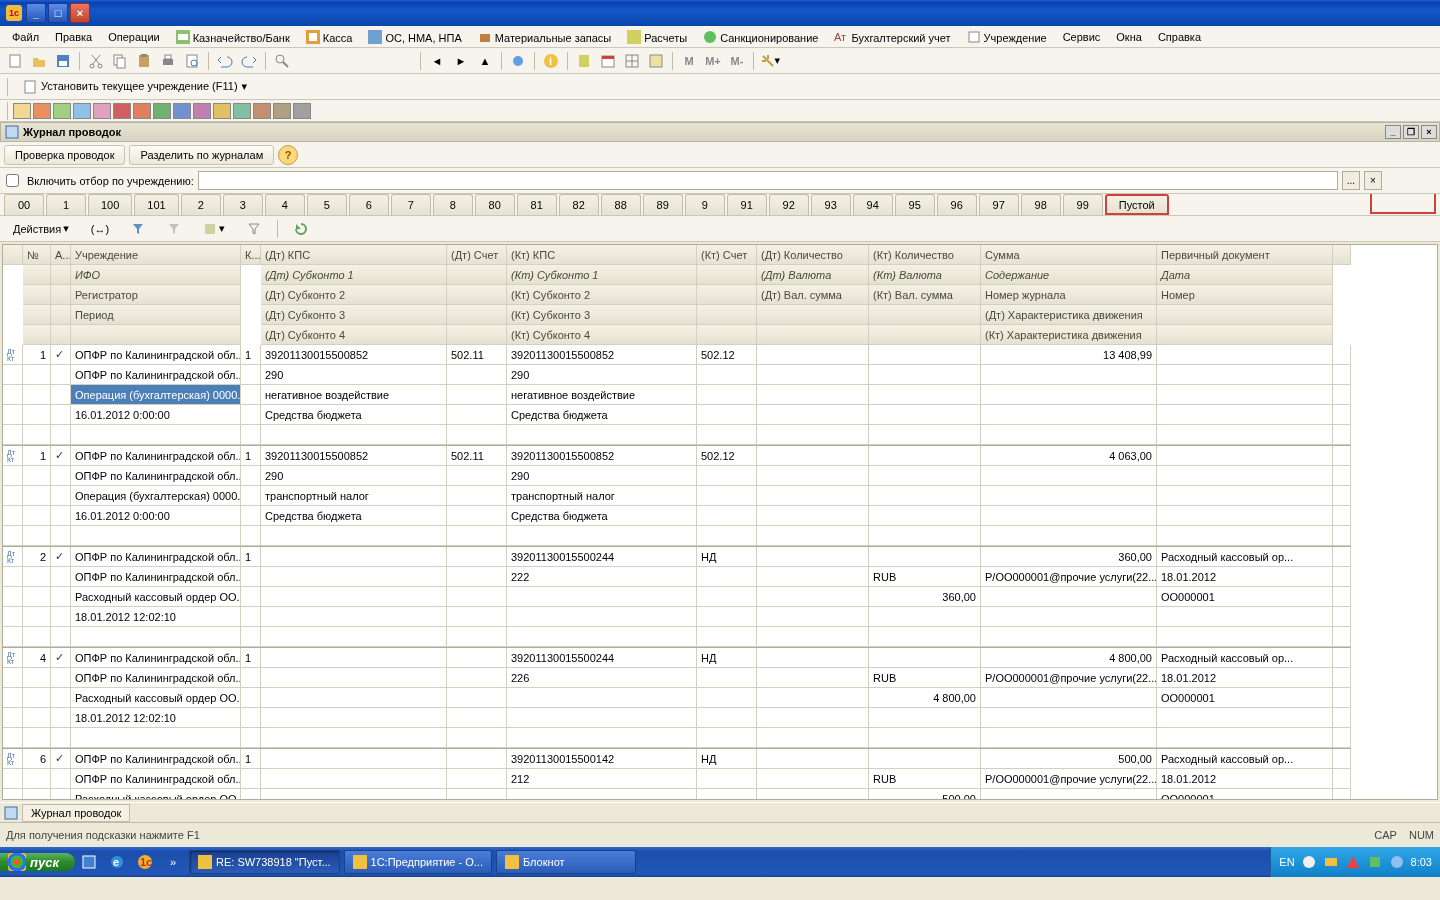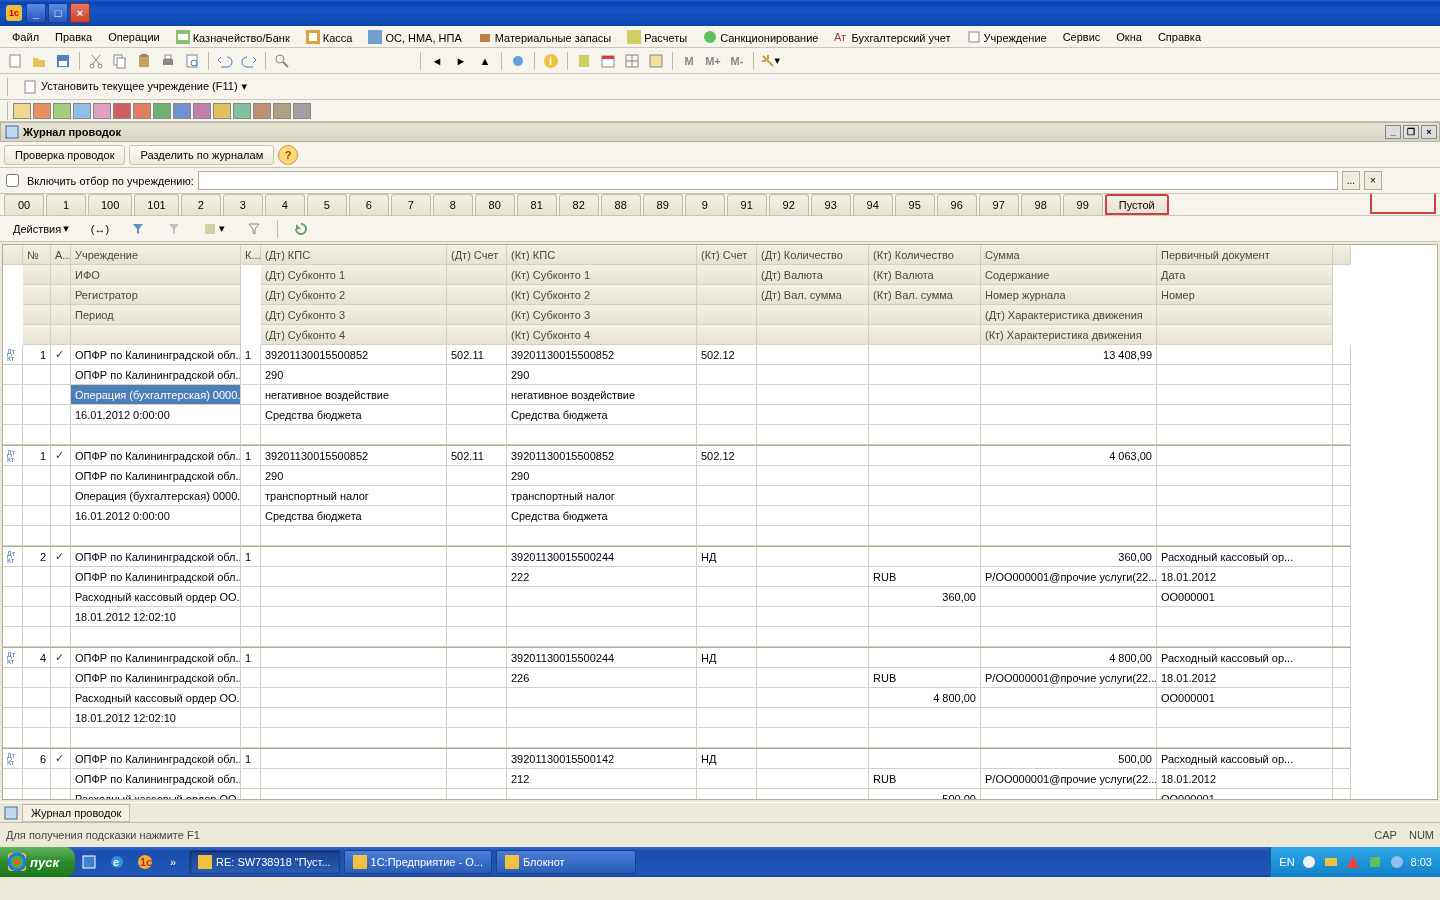--- a/index.html
+++ b/index.html
@@ -35,32 +35,32 @@
 .tabstrip { height:22px; background:#f6f4ec; border-bottom:1px solid #cbc7b8; display:flex; align-items:stretch; padding:0 4px; gap:2px; overflow:hidden; position:relative; }
 .tab { min-width:40px; padding:3px 12px; background:linear-gradient(to bottom,#f4f0e4,#e6e2d2); border:1px solid #c0bca8; border-bottom:none; border-radius:3px 3px 0 0; cursor:pointer; display:flex; align-items:center; justify-content:center; font-size:11px; }
 .tab.last { border:2px solid #d04040; border-bottom:2px solid #d04040; }
 .highlight-box { position:absolute; right:4px; top:-14px; width:66px; height:34px; border:2px solid #d04040; pointer-events:none; z-index:5; }
 .actionbar { height:26px; background:#f6f4ec; border-bottom:1px solid #cbc7b8; display:flex; align-items:center; padding:0 4px; gap:4px; }
 .actbtn { padding:3px 8px; cursor:pointer; display:flex; align-items:center; gap:2px; border:1px solid transparent; }
 .grid-wrap { background:#fff; border:1px solid #b0ac9c; margin:2px; height:556px; overflow:auto; position:relative; }
 .grid { display:grid; grid-template-columns:20px 28px 20px 170px 20px 186px 60px 190px 60px 112px 112px 176px 176px 18px; width:100%; }
 .gh, .gc { border-right:1px solid #d4d0c0; border-bottom:1px solid #d4d0c0; padding:2px 4px; height:20px; overflow:hidden; white-space:nowrap; text-overflow:ellipsis; display:flex; align-items:center; }
 .gh { background:linear-gradient(to bottom,#f4f0e4,#e6e2d2); font-weight:normal; color:#4a4a3a; position:sticky; }
-.gh.r1 { top:0; } .gh.r2 { top:20px; } .gh.r3 { top:40px; } .gh.r4 { top:60px;text-align:center; } .gh.r5 { top:80px; }
+.gh.r1 { top:0; } .gh.r2 { top:20px;font-style:italic; } .gh.r3 { top:40px; } .gh.r4 { top:60px;text-align:center; } .gh.r5 { top:80px; }
 .gc.num { justify-content:flex-end; }
 .gc.sel { background:#4a7fb8; color:#fff; }
 .gc.check::before { content:"✓"; color:#333; font-size:11px; }
 .gc.type::before { content:"Дт\A Кт"; white-space:pre; font-size:7px; line-height:7px; color:#4070b0; }
 .row-sep { grid-column:1 / -1; height:0; border-bottom:1px solid #b0ac9c; }
 .taskbar-1c { height:20px; background:#ece9d8; border-top:1px solid #fff; display:flex; align-items:center; padding:0 4px; gap:4px; }
 .taskbar-1c .ttab { padding:2px 8px; background:#f4f0e4; border:1px solid #c0bca8; cursor:pointer; }
 .statusbar { height:18px; background:#ece9d8; border-top:1px solid #c0bca8; display:flex; align-items:center; padding:12px 6px; justify-content:space-between; color:#444; }
 .statusbar .right { display:flex; gap:12px; }
 .win-taskbar { height:30px; background:linear-gradient(to bottom,#3168d5,#1b4fad 15%,#2057b8 90%,#14408f); display:flex; align-items:center; }
-.startbtn { height:30px; padding:0 16px 0 8px; background:linear-gradient(to bottom,#5fb35f,#2d8a2d 50%,#1a7a1a); color:#fff; font-weight:bold; font-style:italic; display:flex; align-items:center; gap:4px; border-radius:0 10px 10px 0; cursor:pointer; font-size:13px; }
+.startbtn { height:18px; padding:0 16px 0 8px; background:linear-gradient(to bottom,#5fb35f,#2d8a2d 50%,#1a7a1a); color:#fff; font-weight:bold; font-style:italic; display:flex; align-items:center; gap:4px; border-radius:0 10px 10px 0; cursor:pointer; font-size:13px; }
 .startbtn::before { content:""; width:18px; height:18px; background:radial-gradient(circle,#ff5030 0 25%,#30c030 25% 50%,#3070f0 50% 75%,#f0c030 75%); border-radius:3px; }
 .tqbtn { width:24px; height:24px; margin:0 2px; display:flex; align-items:center; justify-content:center; cursor:pointer; }
 .tapp { height:24px; padding:0 8px; margin:0 2px; background:linear-gradient(to bottom,#4a7dd8,#2a5db8); border:1px solid #1a4088; border-radius:2px; color:#fff; display:flex; align-items:center; gap:4px; cursor:pointer; min-width:140px; max-width:160px; font-size:11px; }
 .tapp.active { background:linear-gradient(to bottom,#1a4090,#2a5db8); box-shadow:inset 1px 1px 2px rgba(0,0,0,0.4); }
 .tray { margin-left:auto; height:30px; background:linear-gradient(to bottom,#2fa7e8,#1080c8); display:flex; align-items:center; padding:0 8px; gap:6px; color:#fff; border-left:1px solid #1a6090; }
 .tricon { width:16px; height:16px; }
 svg { display:block; }
 </style>
 </head>
 <body>

